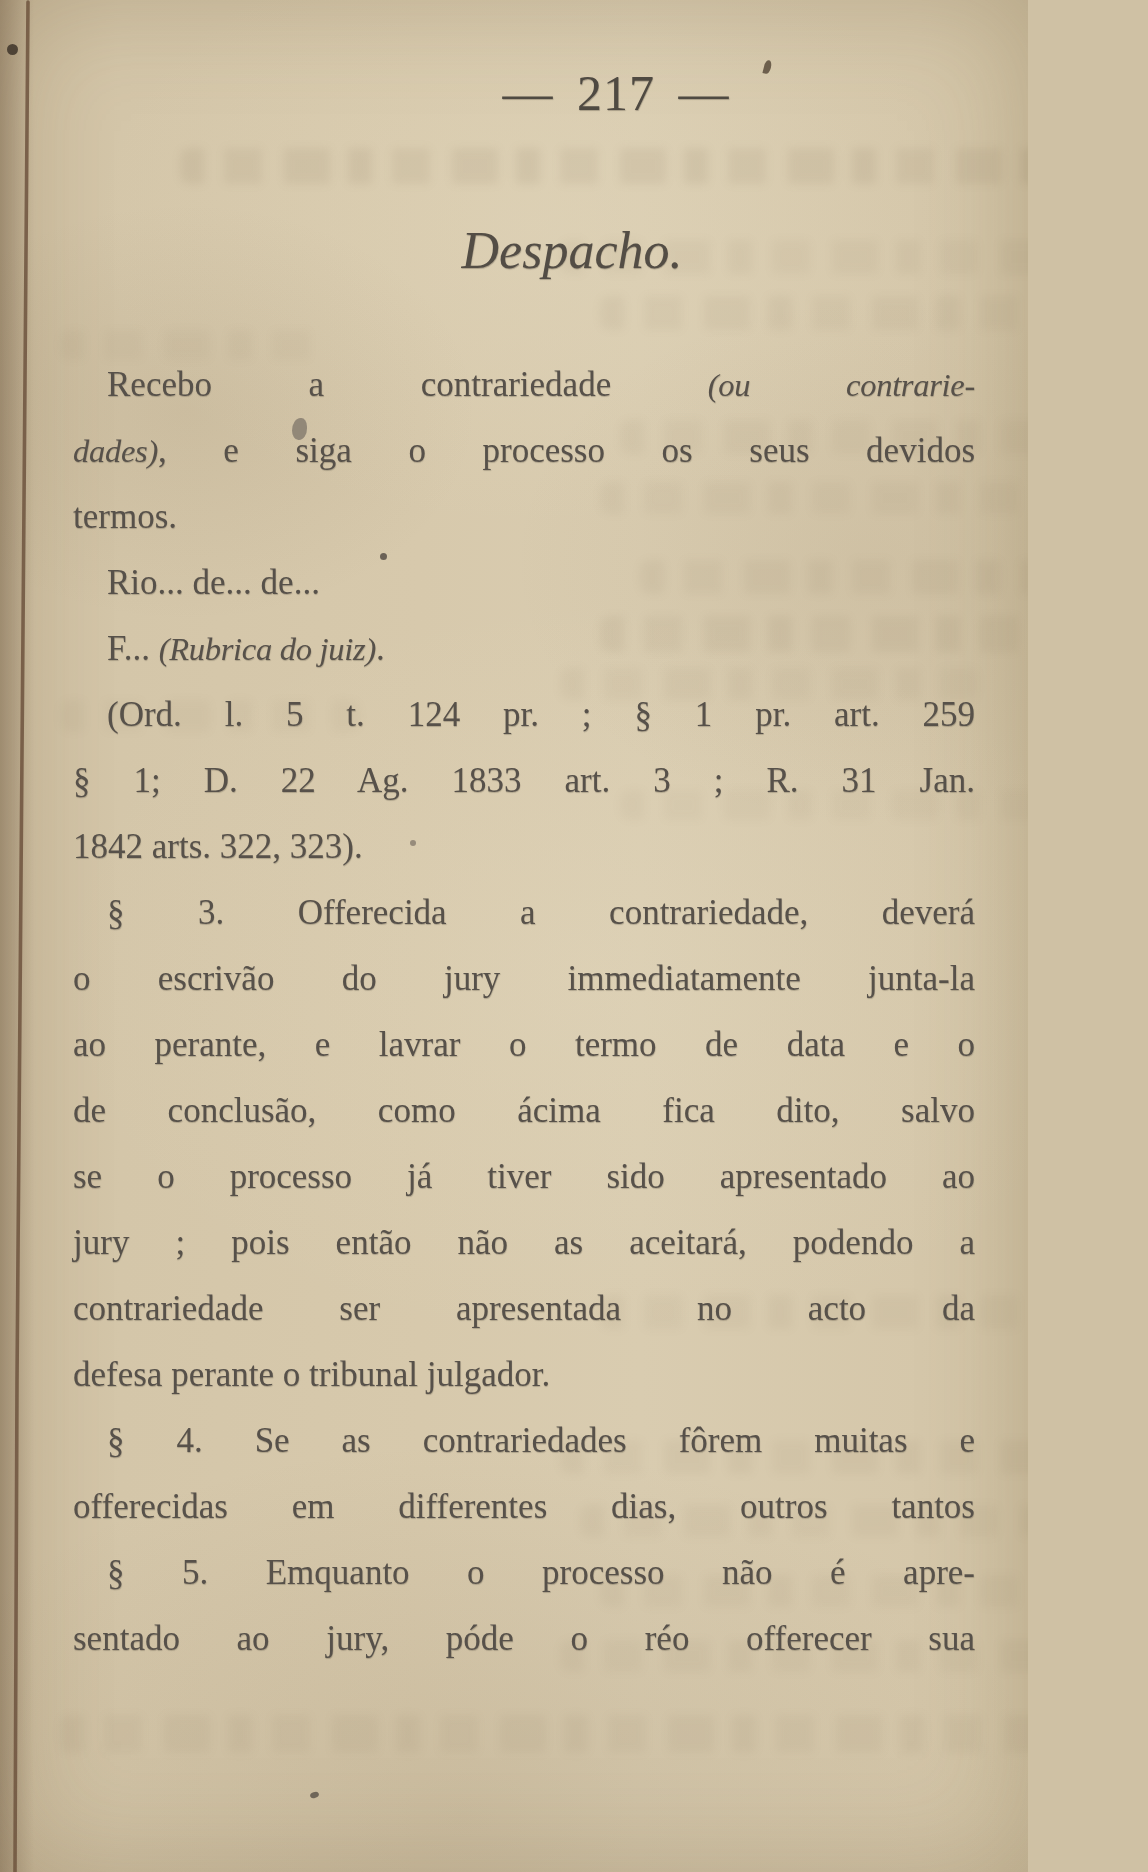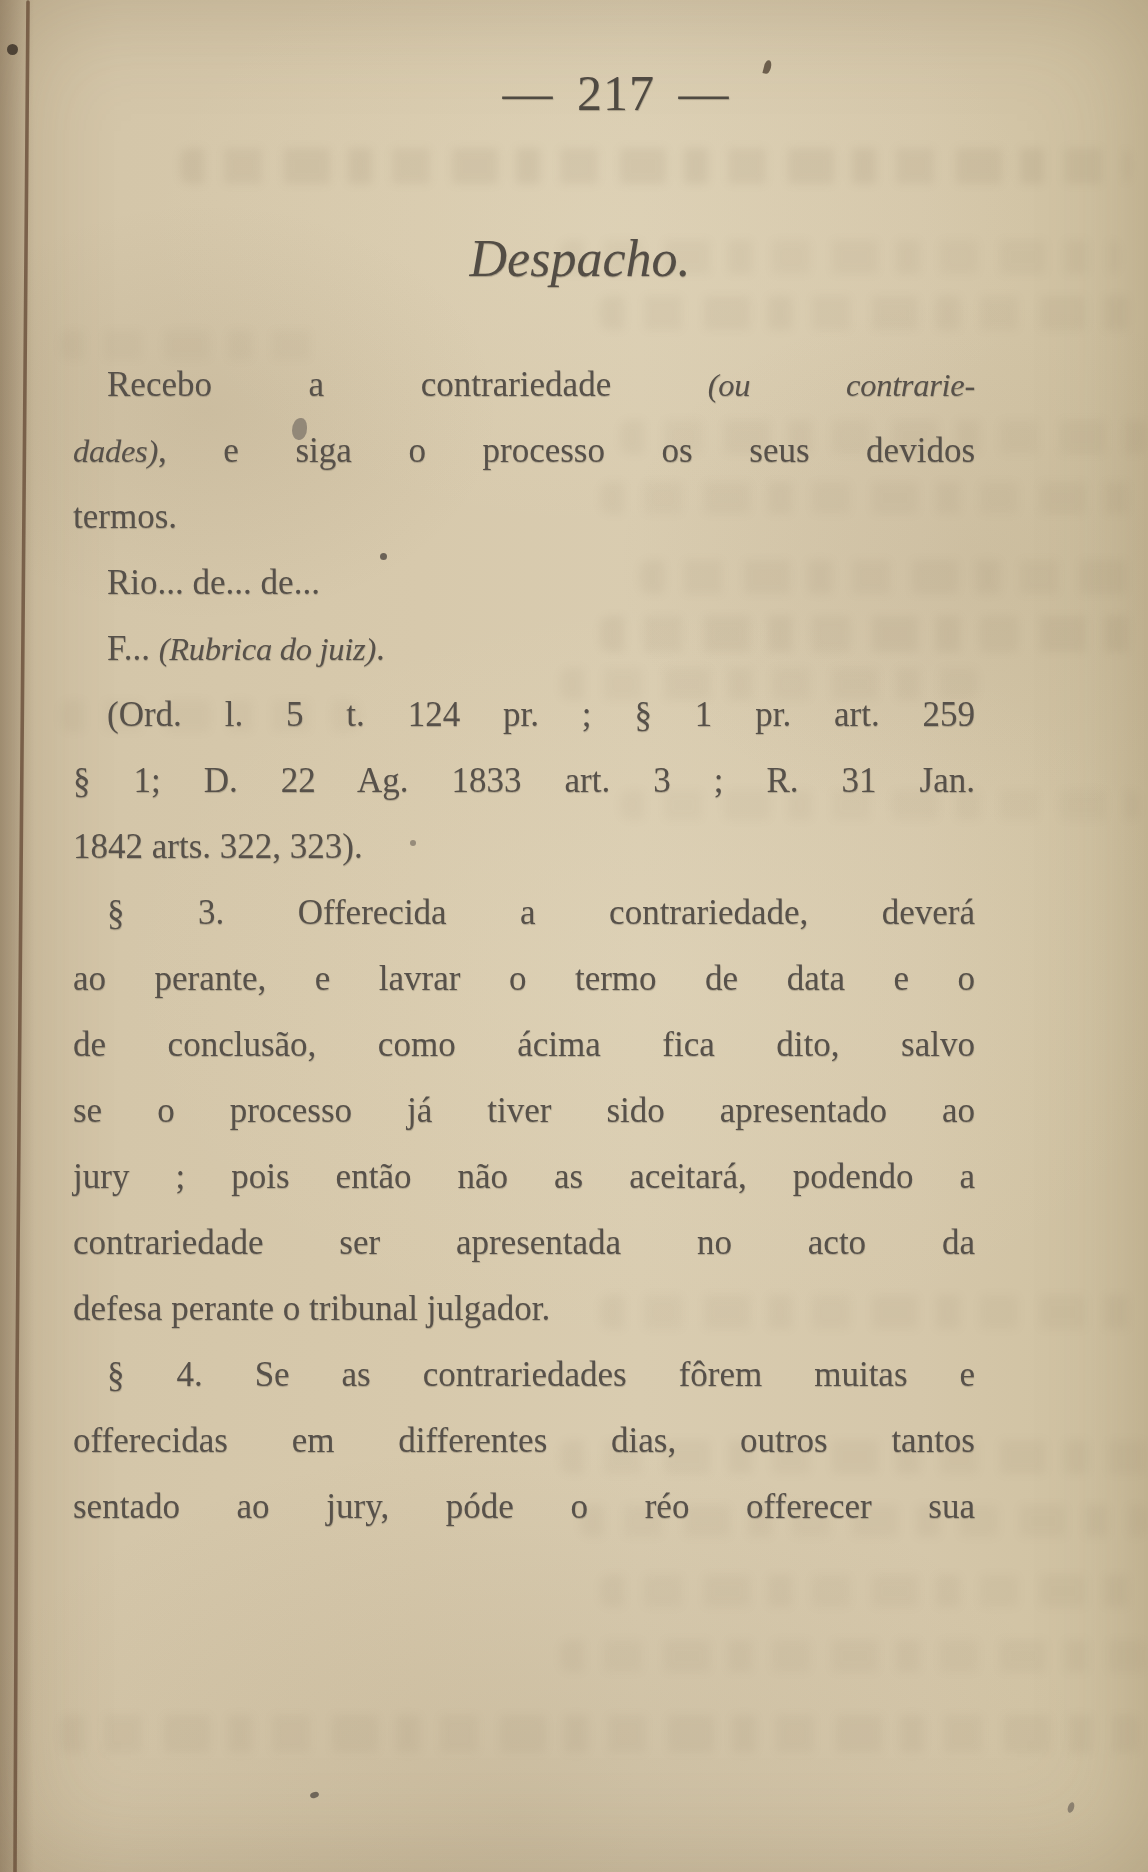--- a/index.html
+++ b/index.html
@@ -1,17 +1,17 @@
 <!DOCTYPE html>
 <html><head>
 <meta charset="utf-8">
 <style>
   html,body{margin:0;padding:0;background:#cfc1a4;}
   .page{
-    position:relative;width:1148px;height:1872px;overflow:hidden;
+    position:relative;width:1028px;height:1872px;overflow:hidden;
     background:
       linear-gradient(90deg,#c3b296 0px,#cfc0a2 34px,#d4c6a9 120px,#d7c9ac 420px,#d9ccb0 640px,#d5c7aa 920px,#cec09f 1148px),
       #d6c8ab;
     font-family:"Liberation Serif","DejaVu Serif",serif;
     color:#57514a;
   }
   .page::before{
     content:"";position:absolute;inset:0;pointer-events:none;z-index:1;
     background:
       radial-gradient(420px 300px at 18% 22%, rgba(120,100,70,.10), transparent 70%),
@@ -39,21 +39,21 @@
   }
   .speck{position:absolute;z-index:4;}
   .pagenum{
     position:absolute;left:73px;top:68px;width:902px;padding-left:92px;z-index:4;
     text-align:center;font-size:50px;line-height:1;color:#4f4a42;
     word-spacing:10px;letter-spacing:1px;
     text-shadow:0.4px 0.6px 0.8px rgba(80,72,60,.35);
   }
   .title{
     position:absolute;left:73px;top:220px;width:902px;padding-left:48px;z-index:4;
-    margin:8px;text-align:center;font-style:italic;font-weight:normal;
+    margin:0;text-align:center;font-style:italic;font-weight:normal;
     font-size:52px;line-height:1.2;color:#534d45;
     text-shadow:0.4px 0.6px 0.8px rgba(80,72,60,.35);
   }
   .text-col{
     position:absolute;left:73px;top:352px;width:902px;z-index:4;
     font-size:35px;line-height:66px;
     text-shadow:0.4px 0.6px 0.8px rgba(80,72,60,.3);
   }
   .ln{margin:0;height:66px;white-space:nowrap;}
   .j{text-align:justify;text-align-last:justify;word-spacing:.05em;}
@@ -110,26 +110,28 @@
 
     <p class="ln ind">Rio... de... de...</p>
 
     <p class="ln ind"><span>F... </span><span class="it">(Rubrica do juiz)</span><span>.</span></p>
 
     <p class="ln j ind">(Ord. l. 5 t. 124 pr. ; § 1 pr. art. 259</p>
     <p class="ln j">§ 1; D. 22 Ag. 1833 art. 3 ; R. 31 Jan.</p>
     <p class="ln">1842 arts. 322, 323).</p>
 
     <p class="ln j ind">§ 3. Offerecida a contrariedade, deverá</p>
+    <p class="ln j">o escrivão do jury immediatamente junta-la</p>
     <p class="ln j">ao perante, e lavrar o termo de data e o</p>
     <p class="ln j">de conclusão, como ácima fica dito, salvo</p>
     <p class="ln j">se o processo já tiver sido apresentado ao</p>
     <p class="ln j">jury ; pois então não as aceitará, podendo a</p>
     <p class="ln j">contrariedade ser apresentada no acto da</p>
     <p class="ln">defesa perante o tribunal julgador.</p>
 
     <p class="ln j ind">§ 4. Se as contrariedades fôrem muitas e</p>
     <p class="ln j">offerecidas em differentes dias, outros tantos</p>
 
+    <p class="ln j ind">§ 5. Emquanto o processo não é apre-</p>
     <p class="ln j">sentado ao jury, póde o réo offerecer sua</p>
 
   </section>
 </main>
 
 </body></html>

